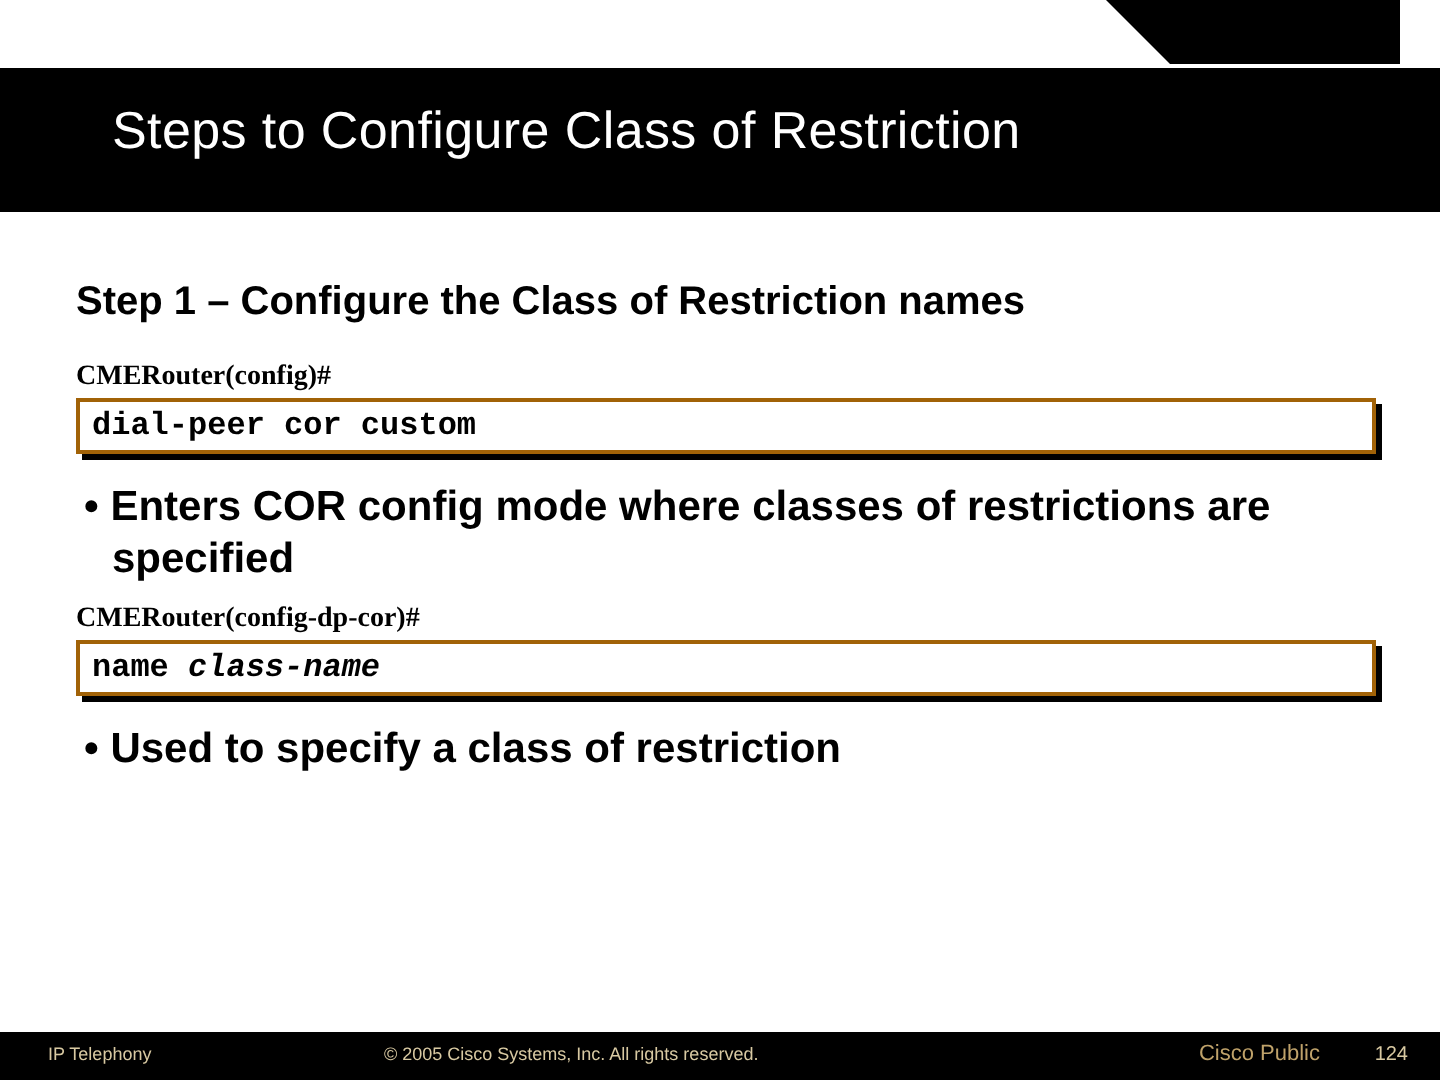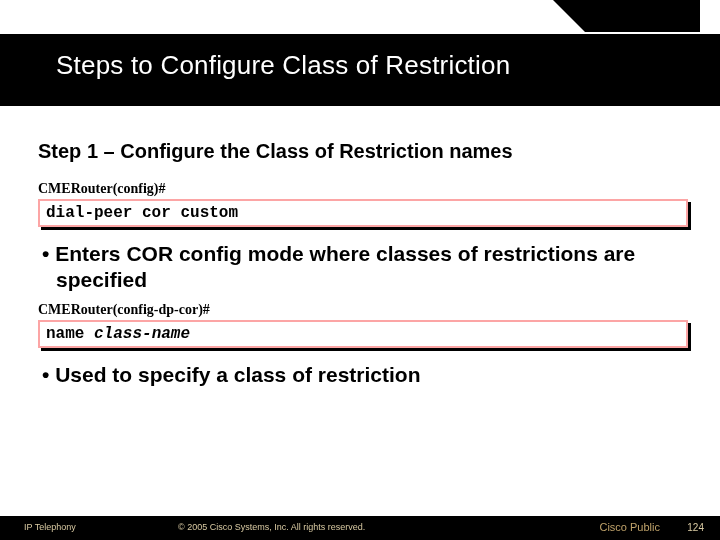--- a/index.html
+++ b/index.html
@@ -62,21 +62,21 @@
     color: #000;
     margin-bottom: 18px;
   }
   .prompt {
     font-family: Liberation Serif, serif;
     font-weight: bold;
     font-size: 14px;
     margin: 4px 0 2px 0;
   }
   .cmd-box {
-    border: 2px solid #fca5a5;
+    border: 2px solid #a16207;
     box-shadow: 3px 3px 0 #000;
     background: #fff;
     padding: 3px 6px;
     font-family: "Courier New", monospace;
     font-weight: bold;
     font-size: 16px;
     margin-bottom: 14px;
     width: 634px;
   }
   .cmd-italic {
@@ -101,21 +101,21 @@
   }
   .foot-left {
     position: absolute;
     left: 24px;
     top: 6px;
     color: #d8c9a2;
     font-size: 9px;
   }
   .foot-copy {
     position: absolute;
-    left: 178px;
+    left: 192px;
     top: 6px;
     color: #d8c9a2;
     font-size: 9px;
     text-align: center;
   }
   .foot-pub {
     position: absolute;
     right: 60px;
     top: 5px;
     color: #bfa26a;

